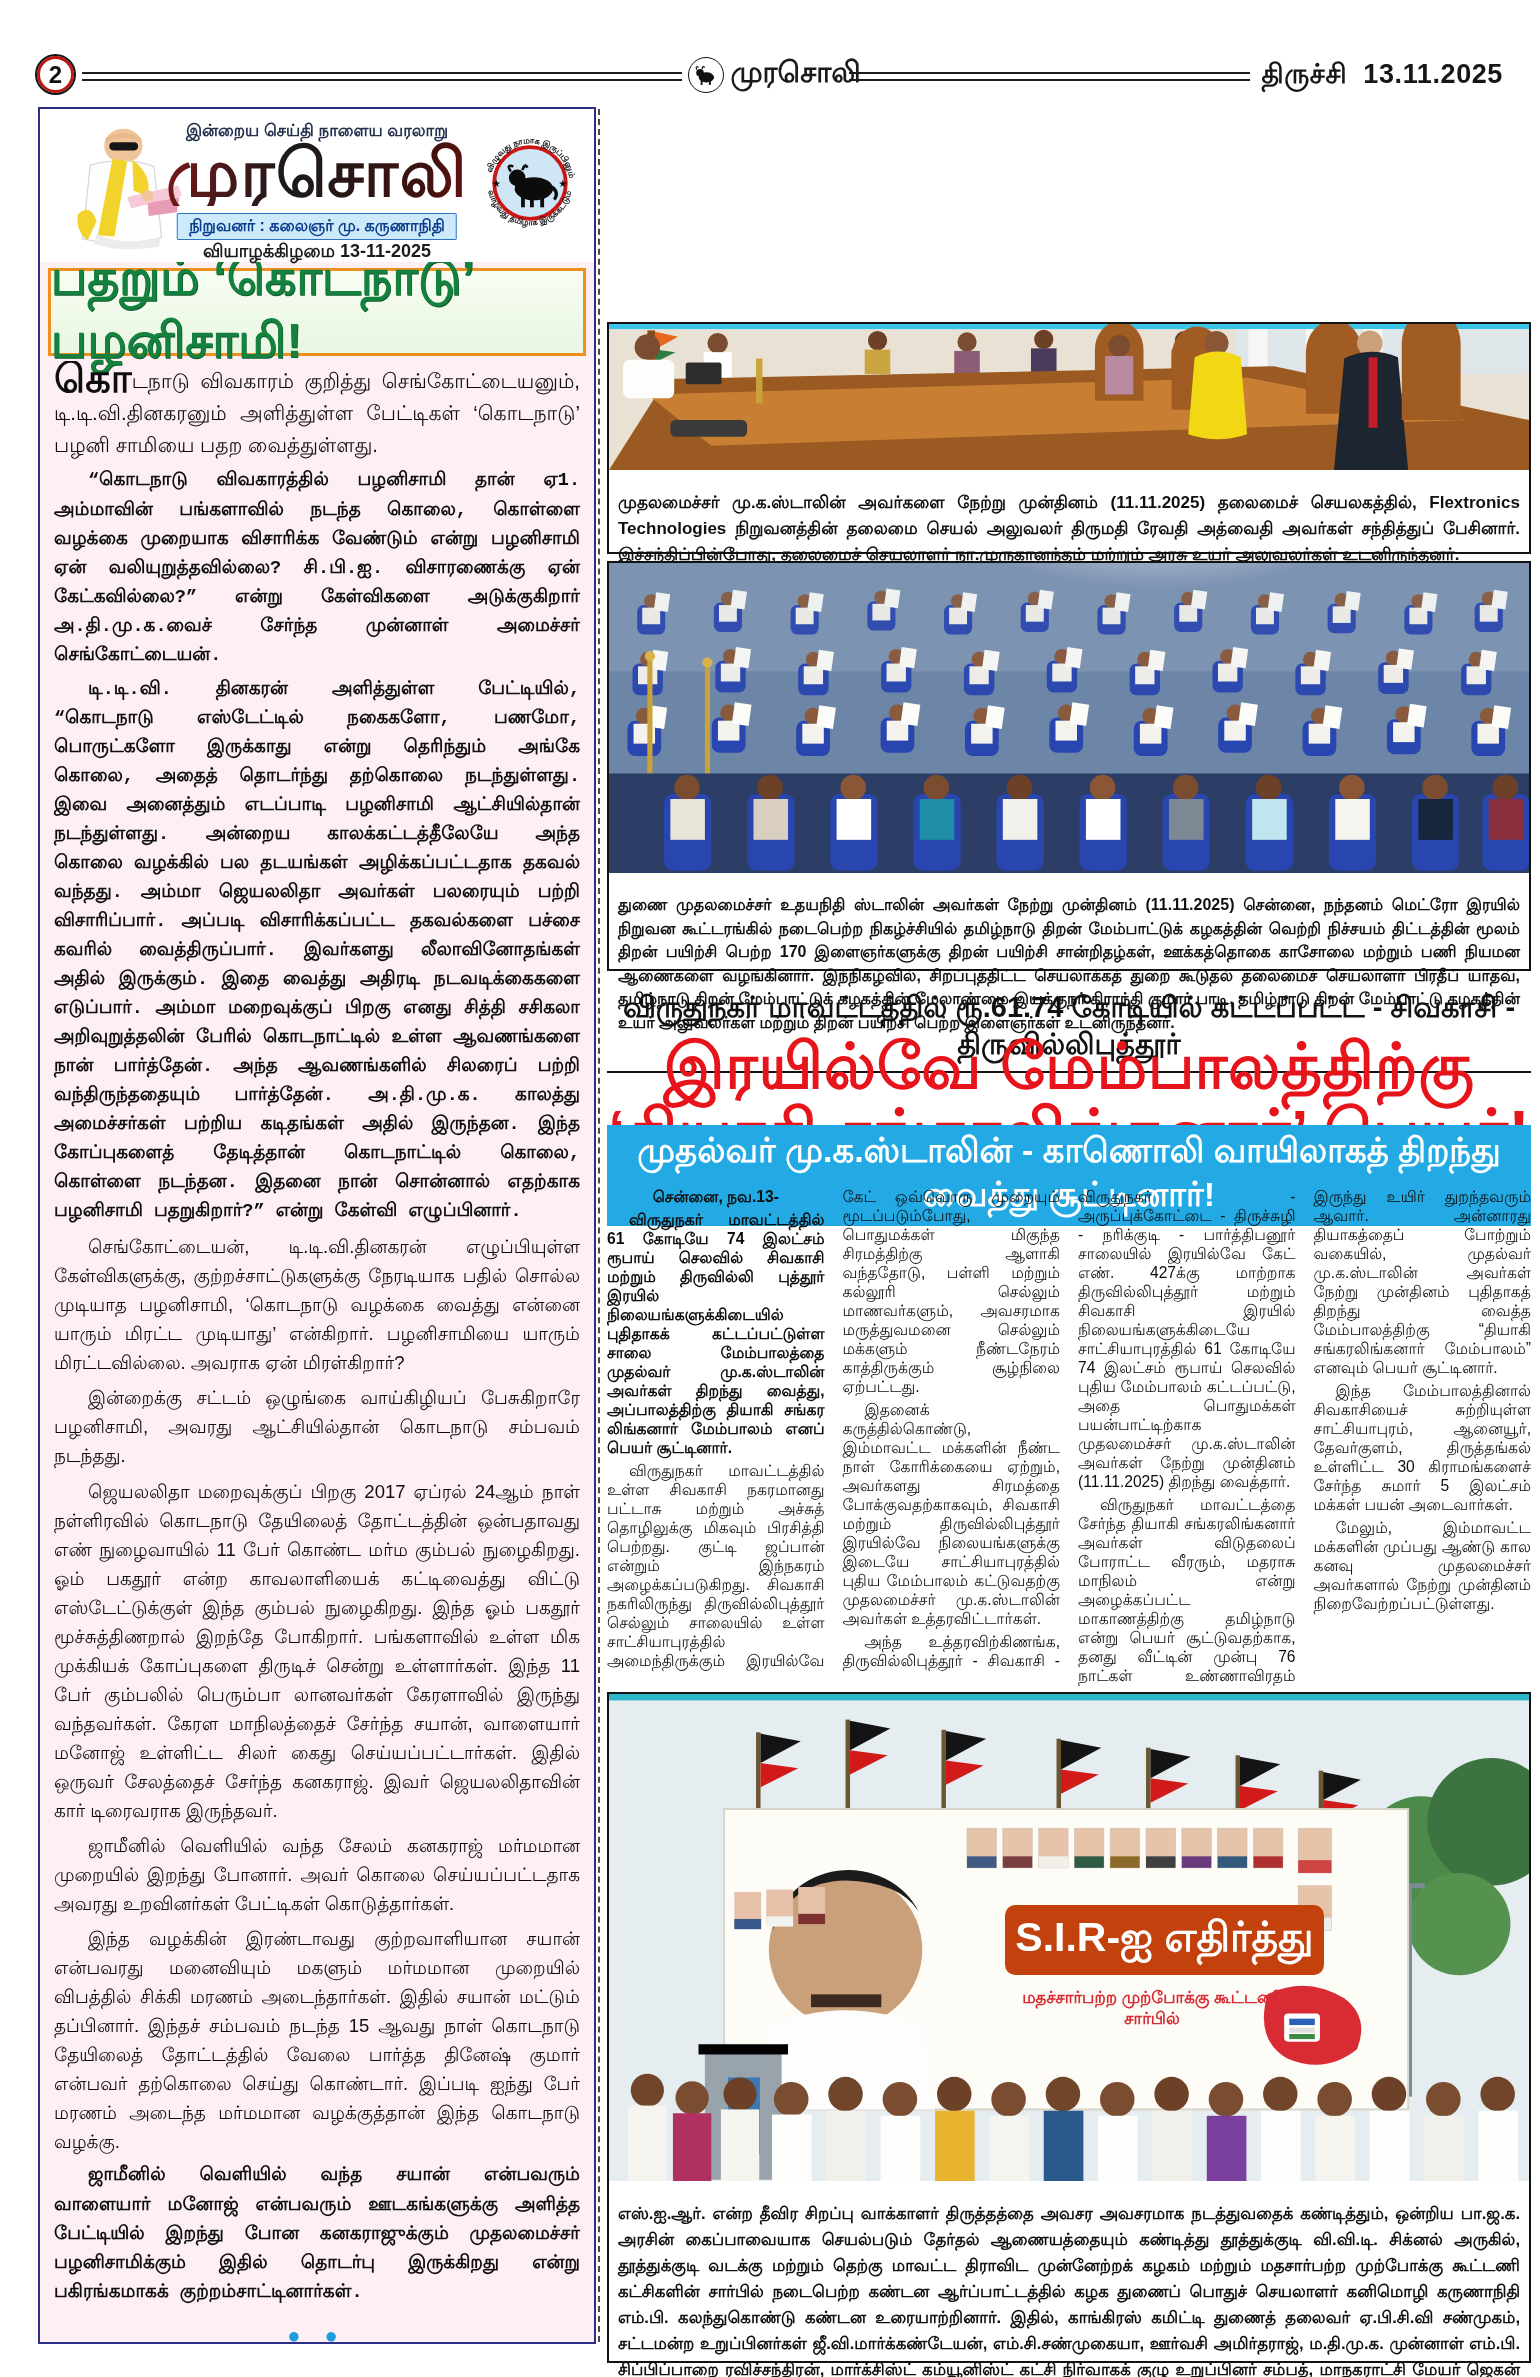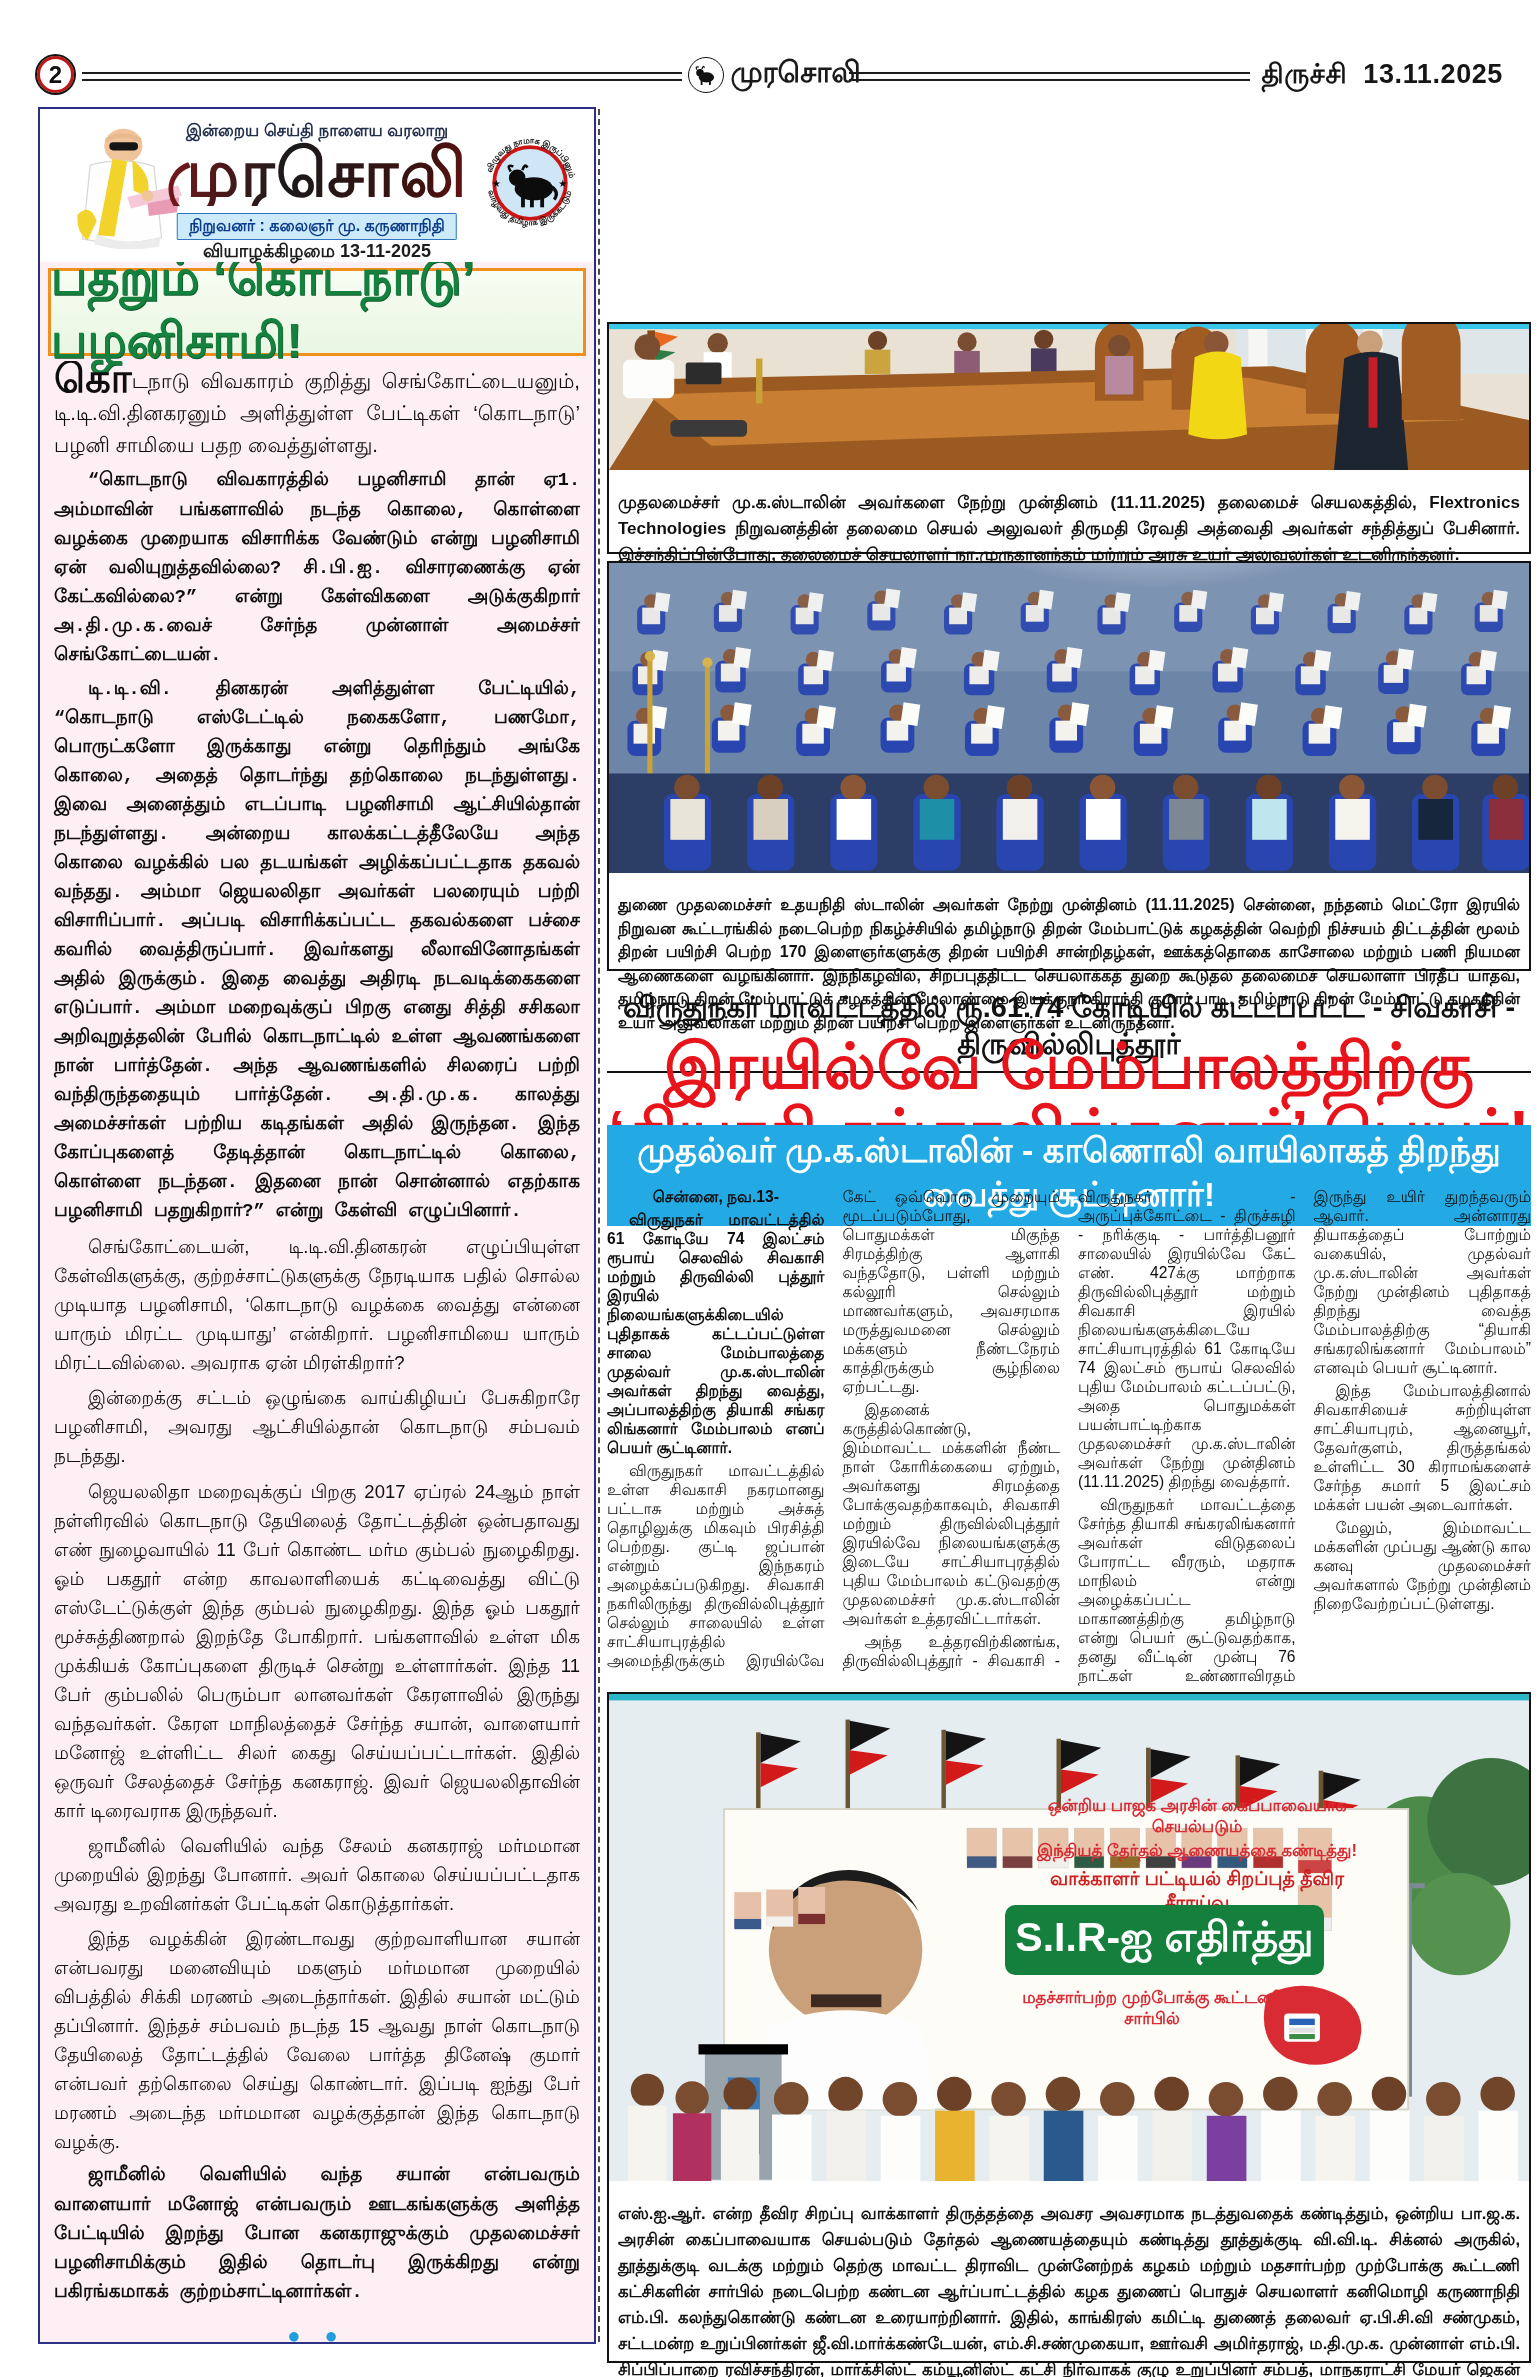--- a/index.html
+++ b/index.html
@@ -56,21 +56,21 @@
   .rail p{margin:0 0 3.8px 0;text-indent:22px;}
   .rail p.dateline{text-align:center;font-weight:bold;text-indent:0;}
   .rail p.bold{font-weight:bold;}
 
   
   .p3wrap{position:relative;}
   .bnr-lines{position:absolute;left:409px;top:102px;width:358px;text-align:center;color:#d92b33;font-weight:900;}
   .bnr-lines .l1{font-size:16.6px;}
   .bnr-lines .l2{font-size:16.6px;margin-top:2.6px;}
   .bnr-lines .l3{font-size:19px;margin-top:6.4px;color:#c22;}
-  .sirbox{position:absolute;left:396px;top:211px;width:319px;background:#15803d;border-radius:10.2px;color:#fff;text-align:center;font-size:41px;font-weight:900;padding:9px 0;}
+  .sirbox{position:absolute;left:396px;top:211px;width:319px;background:#c2410c;border-radius:10.2px;color:#fff;text-align:center;font-size:41px;font-weight:900;padding:9px 0;}
   .bnr-l4{position:absolute;left:396px;top:294px;width:294px;text-align:center;color:#d92b33;font-weight:bold;font-size:16.6px;}
 </style>
 </head>
 <body>
 
 <div class="page">
 
   <div class="pagenum">2</div>
   <div class="hrule l"></div>
   <div class="hbrand">
@@ -469,25 +469,20 @@
               <rect x="1105" y="660" width="62" height="102" fill="#f6f4ee"></rect>
             <circle cx="1220" cy="626" r="27" fill="#6d4128"></circle>
               <rect x="1190" y="652" width="62" height="110" fill="#fdfdfb"></rect>
             <circle cx="1305" cy="634" r="27" fill="#7a4c30"></circle>
               <rect x="1275" y="660" width="62" height="102" fill="#f2f0ea"></rect>
             <circle cx="1390" cy="626" r="27" fill="#70452a"></circle>
               <rect x="1360" y="652" width="62" height="110" fill="#fdfdfb"></rect>
           </g>
         </g>
       </svg>
-      <div class="bnr-lines">
-        <div class="l1">ஒன்றிய பாஜக அரசின் கைப்பாவையாக செயல்படும்</div>
-        <div class="l2">இந்தியத் தேர்தல் ஆணையத்தை கண்டித்து!</div>
-        <div class="l3">வாக்காளர் பட்டியல் சிறப்புத் தீவிர சீராய்வு</div>
-      </div>
       <div class="sirbox">S.I.R-ஐ எதிர்த்து</div>
       <div class="bnr-l4">மதச்சார்பற்ற முற்போக்கு கூட்டணி சார்பில்</div>
     </div>
     <div class="caption">எஸ்.ஐ.ஆர். என்ற தீவிர சிறப்பு வாக்காளர் திருத்தத்தை அவசர அவசரமாக நடத்துவதைக் கண்டித்தும், ஒன்றிய பா.ஜ.க. அரசின் கைப்பாவையாக செயல்படும் தேர்தல் ஆணையத்தையும் கண்டித்து தூத்துக்குடி வி.வி.டி. சிக்னல் அருகில், தூத்துக்குடி வடக்கு மற்றும் தெற்கு மாவட்ட திராவிட முன்னேற்றக் கழகம் மற்றும் மதசார்பற்ற முற்போக்கு கூட்டணி கட்சிகளின் சார்பில் நடைபெற்ற கண்டன ஆர்ப்பாட்டத்தில் கழக துணைப் பொதுச் செயலாளர் கனிமொழி கருணாநிதி எம்.பி. கலந்துகொண்டு கண்டன உரையாற்றினார். இதில், காங்கிரஸ் கமிட்டி துணைத் தலைவர் ஏ.பி.சி.வி சண்முகம், சட்டமன்ற உறுப்பினர்கள் ஜீ.வி.மார்க்கண்டேயன், எம்.சி.சண்முகையா, ஊர்வசி அமிர்தராஜ், ம.தி.மு.க. முன்னாள் எம்.பி. சிப்பிப்பாறை ரவிச்சந்திரன், மார்க்சிஸ்ட் கம்யூனிஸ்ட் கட்சி நிர்வாகக் குழு உறுப்பினர் சம்பத், மாநகராட்சி மேயர் ஜெகன் பெரியசாமி, மாநகர தி.மு.க. செயலாளர் ஆனந்தசேகரன் மற்றும் கூட்டணிக் கட்சி நிர்வாகிகள் பலர் கலந்து கொண்டனர்.</div>
   </div>
 
 </div>
 
 
 </body></html>

